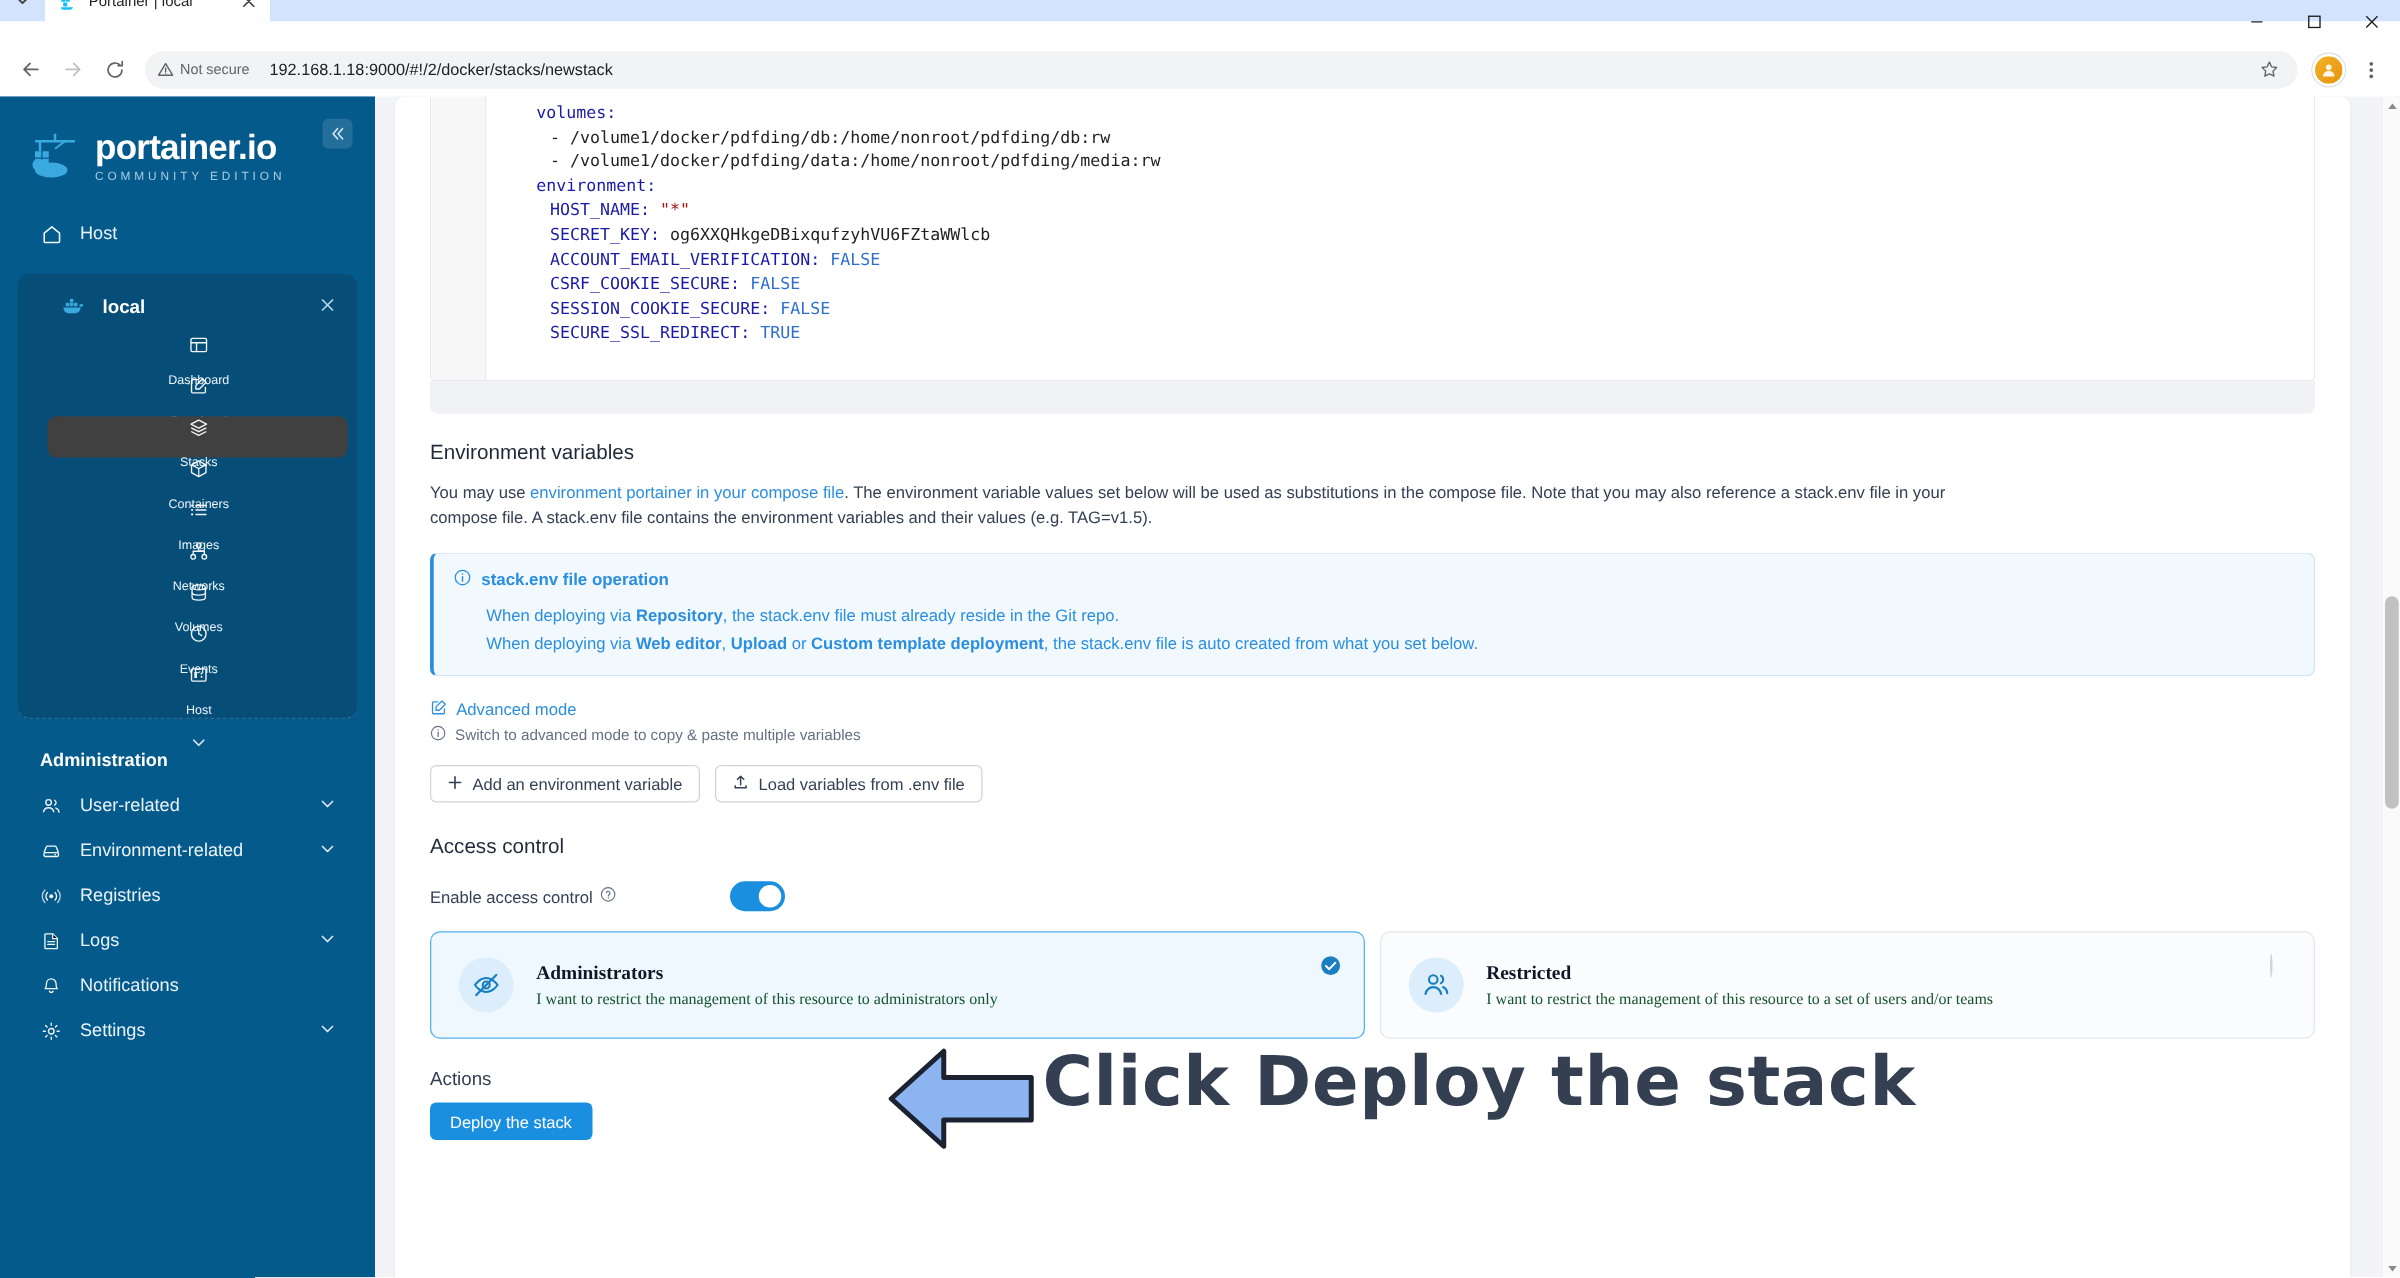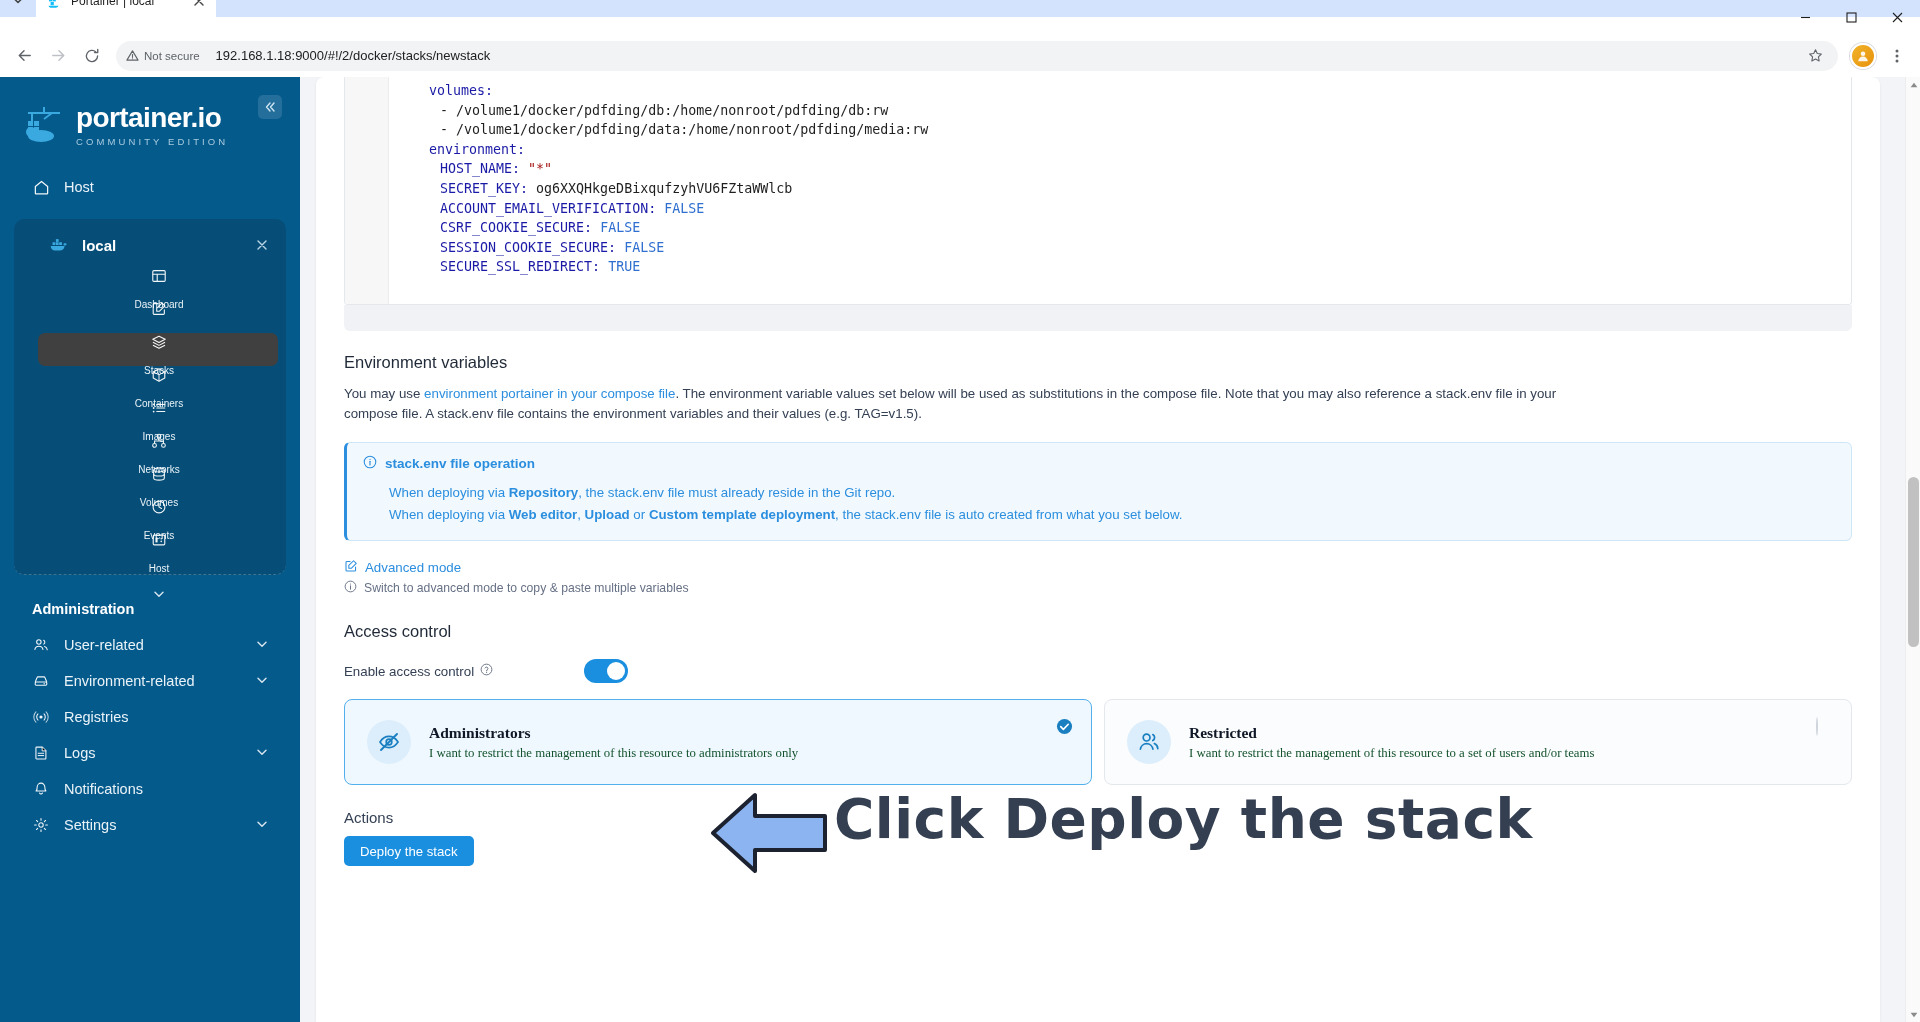--- a/index.html
+++ b/index.html
@@ -731,20 +731,39 @@
                   <svg width="13" height="13" viewBox="0 0 16 16">
                       <circle cx="8" cy="8" r="6.6" fill="none" stroke="#667085" stroke-width="1.15"></circle>
                       <path d="M8 7.2 V11.4" stroke="#667085" stroke-width="1.2" stroke-linecap="round"></path>
                       <circle cx="8" cy="4.9" r="0.72" fill="#667085"></circle>
                     </svg>
                 </span>
                 <span>Switch to advanced mode to copy &amp; paste multiple variables</span>
               </div>
             </div>
 
+            <div class="btn-row">
+              <button class="btn-outline">
+                <span>
+                  <svg width="12" height="12" viewBox="0 0 12 12">
+                      <path d="M6 1.5 V10.5 M1.5 6 H10.5" stroke="#344054" stroke-width="1.3" stroke-linecap="round"></path>
+                    </svg>
+                </span>
+                <span>Add an environment variable</span>
+              </button>
+              <button class="btn-outline">
+                <span>
+                  <svg width="13" height="13" viewBox="0 0 14 14">
+                      <path d="M7 9.6 V2.2 M4.3 4.8 L7 2.1 L9.7 4.8" fill="none" stroke="#344054" stroke-width="1.25" stroke-linecap="round" stroke-linejoin="round"></path>
+                      <path d="M2.3 10.4 V12 h9.4 v-1.6" fill="none" stroke="#344054" stroke-width="1.25" stroke-linecap="round"></path>
+                    </svg>
+                </span>
+                <span>Load variables from .env file</span>
+              </button>
+            </div>
           </div>
 
           <div style="margin-top:26px;">
             <div class="h-sec">Access control</div>
 
             <div class="toggle-row">
               <span class="toggle-label">
                 <span>Enable access control</span>
                 <span>
                   <svg width="13" height="13" viewBox="0 0 16 16">

